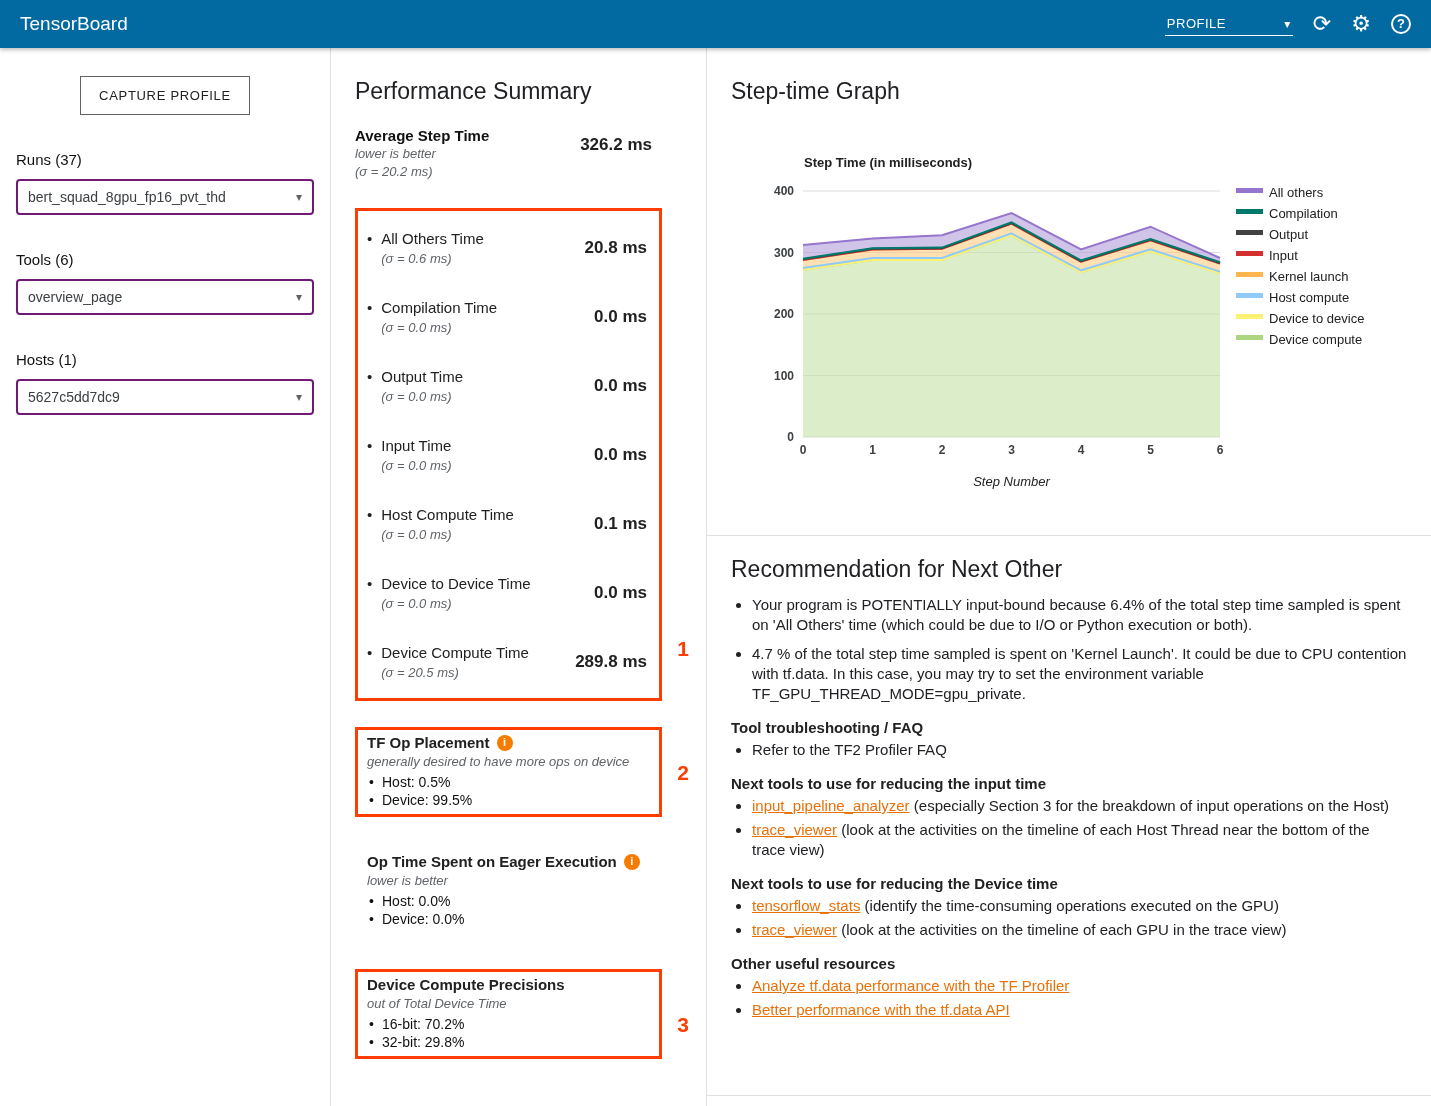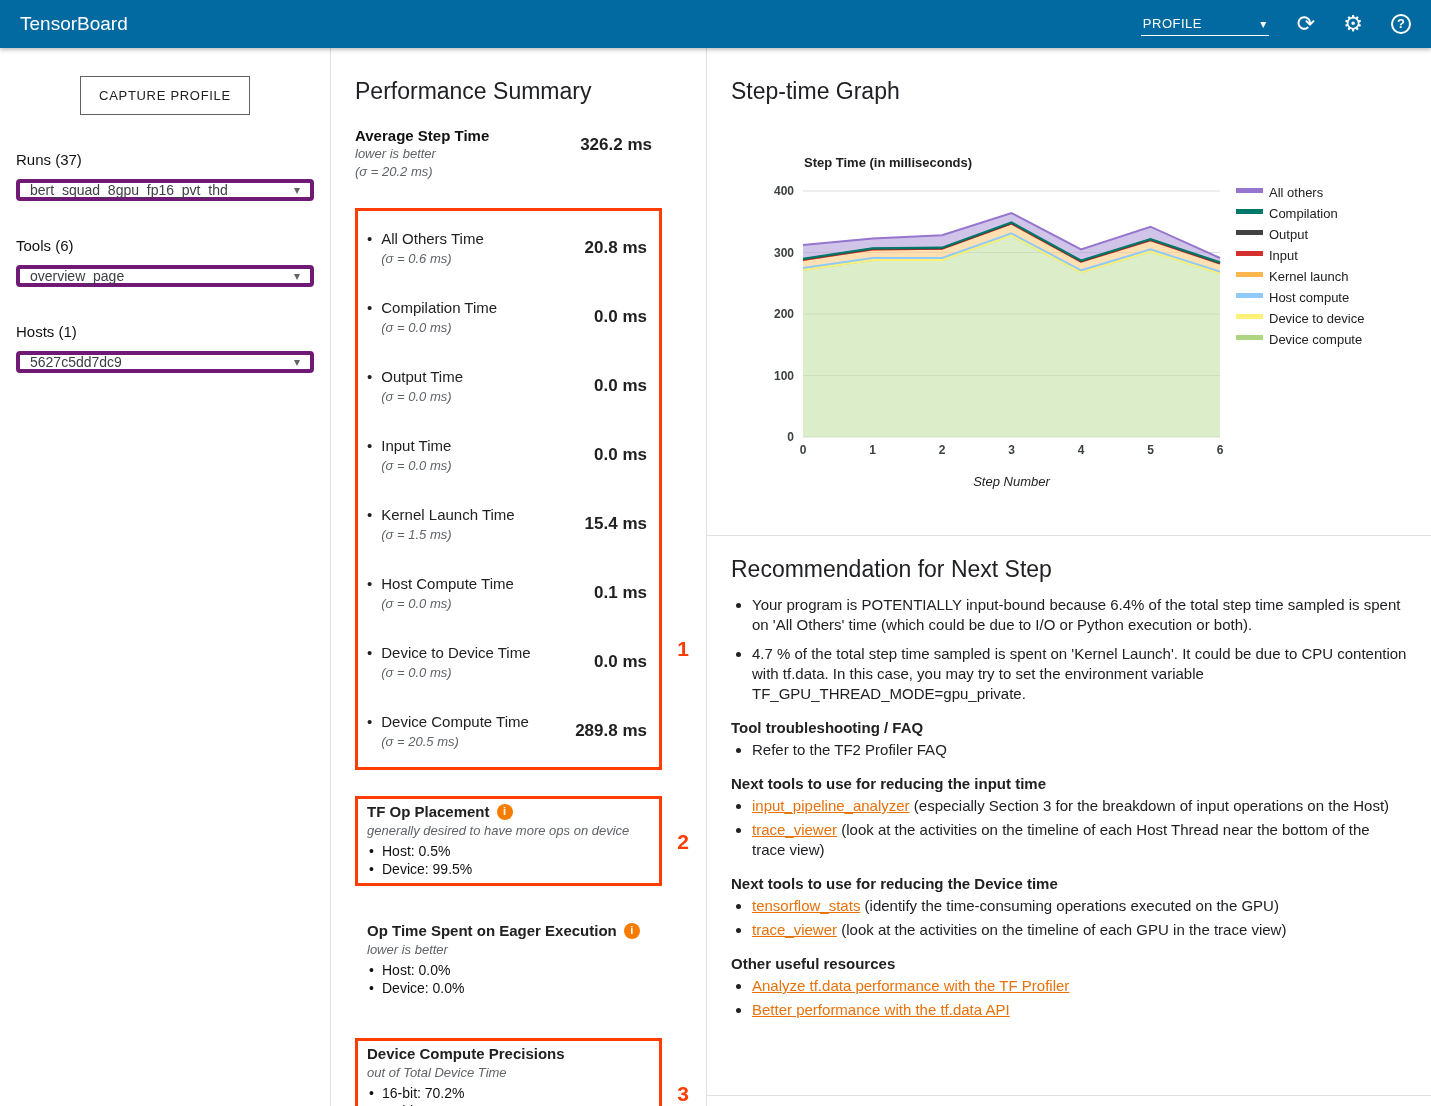--- a/index.html
+++ b/index.html
@@ -3,41 +3,41 @@
 <meta charset="utf-8">
 <style>
   *{margin:0;padding:0;box-sizing:border-box}
   html,body{width:1431px;height:1106px}
   body{font-family:"Liberation Sans",sans-serif;background:#fff;color:#212121;overflow:hidden}
 
   
   .topbar{height:48px;background:#0369a1;display:flex;align-items:center;justify-content:space-between;
           padding:0 20px;box-shadow:0 2px 4px rgba(0,0,0,.25);position:relative;z-index:5}
   .brand{color:#fff;font-size:19px;font-weight:500}
-  .topbar-right{display:flex;align-items:center;gap:28px}
+  .topbar-right{display:flex;align-items:center;gap:20px}
   .profile-select{display:flex;align-items:center;justify-content:space-between;width:128px;
           border-bottom:1px solid #fff;color:#fff;font-size:13px;letter-spacing:.5px;padding:4px 2px;cursor:pointer}
   .caret{font-size:12px;line-height:12px}
   .hicon{color:#fff;font-size:22px;line-height:24px;cursor:pointer}
   .hicon.help{width:20px;height:20px;border:2px solid #fff;border-radius:50%;font-size:13px;font-weight:bold;
           display:flex;align-items:center;justify-content:center}
 
   
   .content{display:flex;height:1058px}
   .sidebar{width:331px;border-right:1px solid #e0e0e0;padding:28px 16px 0;flex:none}
   .middle{width:376px;border-right:1px solid #e0e0e0;padding:0 44px 0 24px;flex:none;position:relative;overflow:hidden}
   .rightcol{flex:1;overflow:hidden}
 
   
   .capture-btn{display:block;margin:0 auto;background:#fff;border:1px solid #616161;border-radius:0;
           font-family:"Liberation Sans",sans-serif;font-size:13px;font-weight:500;letter-spacing:.7px;
           padding:11px 18px;color:#212121;cursor:pointer}
   .field{margin-top:36px}
   .field-label{font-size:15px;font-weight:500;color:#111;margin-bottom:11px}
-  .select{height:22px;border:4px solid #701a75;border-radius:4px;display:flex;align-items:center;
+  .select{height:36px;border:2px solid #701a75;border-radius:4px;display:flex;align-items:center;
           justify-content:space-between;padding:0 10px;font-size:14px;color:#3c4043;cursor:pointer;background:#fff}
   .select .caret{color:#5f6368}
 
   
   h2{font-size:23px;font-weight:500;color:#202124;line-height:27px}
   .middle h2{margin:30px 0 22px}
   .avg-row{display:flex;justify-content:space-between;padding-right:10px;margin-bottom:28px}
   .metric-name{font-size:15px;font-weight:700;color:#111}
   .metric-hint{font-size:13px;font-style:italic;color:#5f6368;margin-top:2px;line-height:16px}
   .metric-value{font-size:17px;font-weight:700;white-space:nowrap}
@@ -166,29 +166,20 @@
             <div class="metric-value bd-value">0.0 ms</div>
           </div>
           <div class="bd-row">
             <div class="bd-left">
                 <div>
               <div class="bd-name">Input Time</div>
               <div class="bd-sigma">(σ = 0.0 ms)</div>
             </div>
               </div>
             <div class="metric-value bd-value">0.0 ms</div>
-          </div>
-          <div class="bd-row">
-            <div class="bd-left">
-                <div>
-              <div class="bd-name">Kernel Launch Time</div>
-              <div class="bd-sigma">(σ = 1.5 ms)</div>
-            </div>
-              </div>
-            <div class="metric-value bd-value">15.4 ms</div>
           </div>
           <div class="bd-row">
             <div class="bd-left">
                 <div>
               <div class="bd-name">Host Compute Time</div>
               <div class="bd-sigma">(σ = 0.0 ms)</div>
             </div>
               </div>
             <div class="metric-value bd-value">0.1 ms</div>
           </div>
@@ -309,21 +300,21 @@
             <rect x="485" y="156" width="27" height="5" fill="#90caf9"></rect>
             <text x="518" y="165" font-family="Liberation Sans, sans-serif" font-size="13" fill="#212121">Host compute</text>
             <rect x="485" y="177" width="27" height="5" fill="#fff176"></rect>
             <text x="518" y="186" font-family="Liberation Sans, sans-serif" font-size="13" fill="#212121">Device to device</text>
             <rect x="485" y="198" width="27" height="5" fill="#aed581"></rect>
             <text x="518" y="207" font-family="Liberation Sans, sans-serif" font-size="13" fill="#212121">Device compute</text>
           </svg>
       </div>
 
       <div class="recommendation">
-        <h2>Recommendation for Next Step</h2>
+        <h2>Recommendation for Next Other</h2>
 
         <ul class="rec-list">
           <li>Your program is POTENTIALLY input-bound because 6.4% of the total step time sampled is spent on 'All Others' time (which could be due to I/O or Python execution or both).</li>
           <li>4.7 % of the total step time sampled is spent on 'Kernel Launch'. It could be due to CPU contention with tf.data. In this case, you may try to set the environment variable TF_GPU_THREAD_MODE=gpu_private.</li>
         </ul>
 
         <div class="rec-heading">Tool troubleshooting / FAQ</div>
         <ul class="rec-list rec-sub">
           <li><a class="rec-link"></a><span>Refer to the TF2 Profiler FAQ</span></li>
         </ul>

